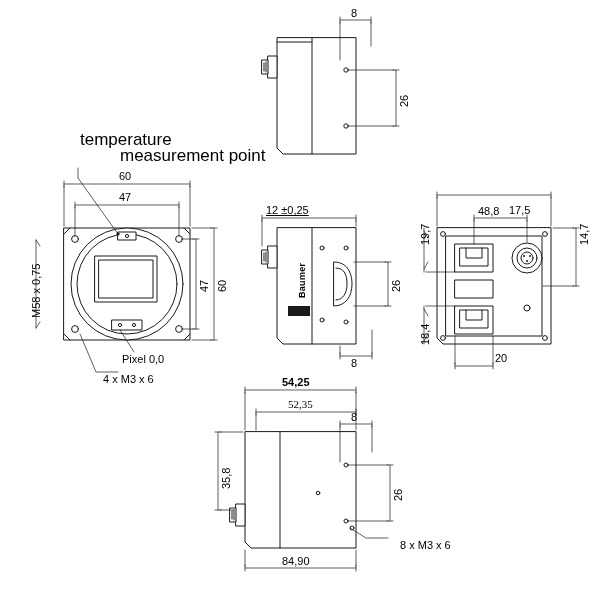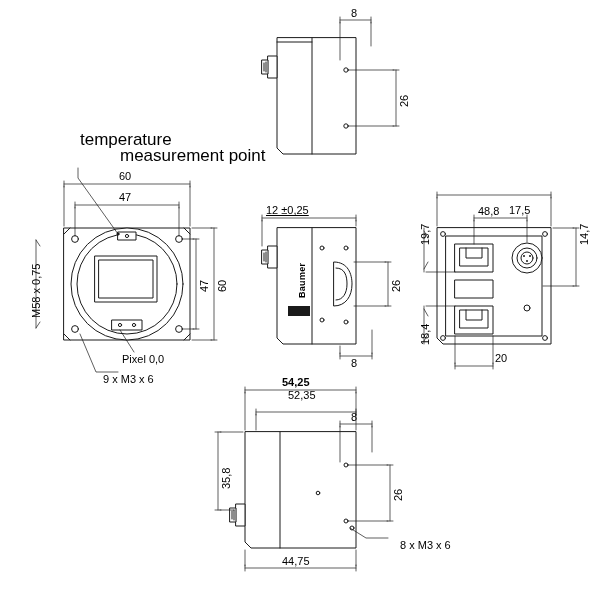--- a/index.html
+++ b/index.html
@@ -284,35 +284,35 @@
   <div class="lbl rot90" style="left:399px; top:107px;">26</div>
 
   <div class="lbl note" style="left:80px; top:131px;">temperature</div>
   <div class="lbl note" style="left:80px; top:147px;padding-left:40px;">measurement point</div>
   <div class="lbl" style="left:119px; top:171px;">60</div>
   <div class="lbl" style="left:119px; top:192px;">47</div>
   <div class="lbl rot90" style="left:199px; top:292px;">47</div>
   <div class="lbl rot90" style="left:217px; top:292px;">60</div>
   <div class="lbl rot90" style="left:31px; top:318px;">M58 x 0,75</div>
   <div class="lbl" style="left:122px; top:354px;text-align:center;">Pixel 0,0</div>
-  <div class="lbl" style="left:103px; top:374px;">9 x M3 x 6</div>
+  <div class="lbl" style="left:103px; top:374px;">4 x M3 x 6</div>
 
   <div class="lbl" style="left:266px; top:205px;text-decoration:underline;">12 ±0,25</div>
   <div class="lbl rot90" style="left:391px; top:292px;">26</div>
   <div class="lbl" style="left:351px; top:358px;">8</div>
   <div class="brandtxt" style="left:297px; top:298px;">Baumer</div>
 
   <div class="lbl" style="left:478px; top:182px;margin-top:24px;">48,8</div>
   <div class="lbl" style="left:509px; top:205px;">17,5</div>
   <div class="lbl rot90" style="left:579px; top:245px;">14,7</div>
   <div class="lbl rot90" style="left:420px; top:245px;">19,7</div>
   <div class="lbl rot90" style="left:420px; top:345px;">18,4</div>
   <div class="lbl" style="left:495px; top:353px;">20</div>
 
   <div class="lbl" style="left:282px; top:377px;font-weight:bold;">54,25</div>
-  <div class="lbl" style="left:288px; top:390px;">52,35</div>
+  <div class="lbl" style="left:288px; top:399px;font-family:Liberation Serif, serif;">52,35</div>
   <div class="lbl" style="left:351px; top:412px;">8</div>
   <div class="lbl rot90" style="left:221px; top:489px;">35,8</div>
   <div class="lbl rot90" style="left:393px; top:501px;">26</div>
   <div class="lbl" style="left:400px; top:540px;">8 x M3 x 6</div>
-  <div class="lbl" style="left:282px; top:556px;">44,75</div>
+  <div class="lbl" style="left:282px; top:556px;">84,90</div>
 
 </div>
 
 </body></html>

